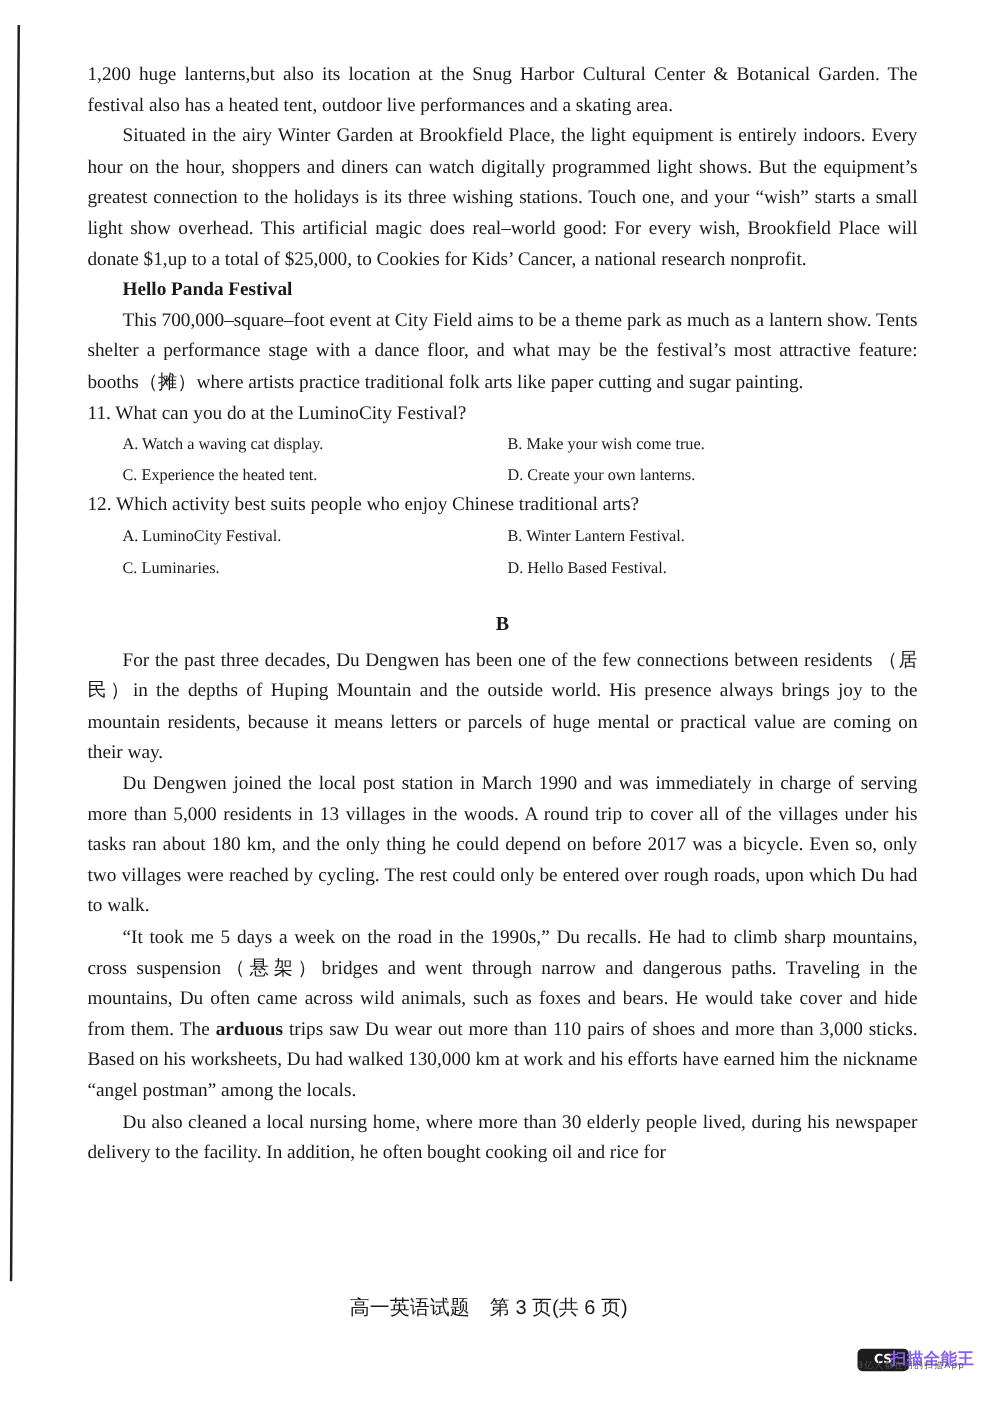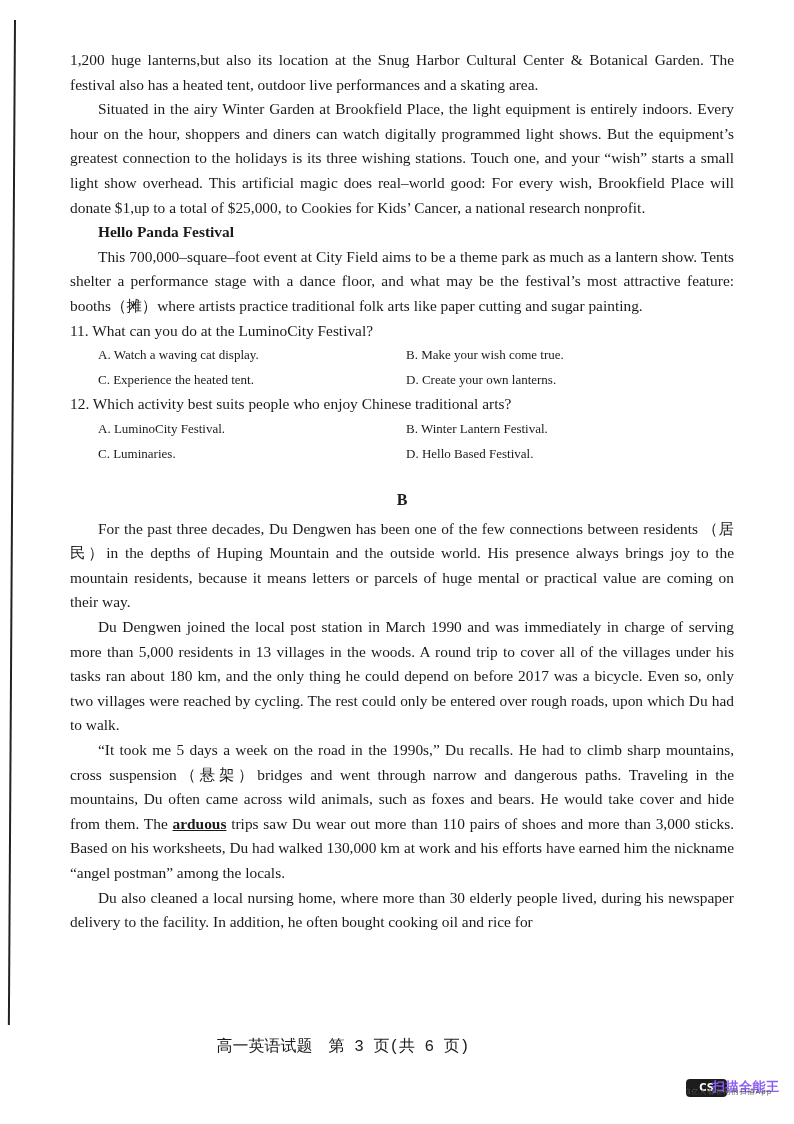--- a/index.html
+++ b/index.html
@@ -9,23 +9,23 @@
                  background: #222; transform: rotate(0.35deg); transform-origin: top left; }
   .page { position: absolute; left: 70px; top: 48px; width: 664px; }
   .p { font-size: 15.4px; line-height: 24.6px; margin: 0; text-align: justify; text-align-last: auto; }
   .indent { text-indent: 28px; }
   .heading { font-weight: bold; font-size: 15.4px; line-height: 24.6px; margin: 0 0 0 28px; }
   .q { font-size: 15.4px; line-height: 24.6px; margin: 0; }
   .opts { display: grid; grid-template-columns: 308px 320px; margin-left: 28px; }
   .opt { font-size: 13px; line-height: 24.6px; }
   .section { text-align: center; font-weight: bold; font-size: 16px; line-height: 24.6px;
              margin: 22px 0 4px 0; }
-  .ul { text-decoration: underline; font-weight: bold; }
+  .ul { font-weight: bold; }
   .footer { position: absolute; top: 1036px; left: 0; width: 686px; text-align: center;
-            font-size: 16px; font-family: Liberation Mono, monospace; }
+            font-size: 16px; font-family: Liberation Sans, sans-serif; padding-left: 48px; }
   .logo { position: absolute; left: 686px; top: 1079px; width: 104px; height: 36px; }
   .logo-box { position: absolute; left: 0; top: 0; width: 41px; height: 18px; background: #1d1d1d;
               border-radius: 4px; color: #fff; font-family: "DejaVu Sans", sans-serif; font-size: 10px;
               font-weight: bold; text-align: center; line-height: 18px; }
   .logo-name { position: absolute; left: 26px; top: -1px; font-family: "DejaVu Sans", sans-serif;
                font-size: 13px; color: #8b5cf6; font-weight: bold; letter-spacing: 0.5px; text-align: center; }
   .logo-tag { position: absolute; left: 0; top: 8px; font-family: "DejaVu Sans", sans-serif;
               font-size: 7px; color: #555; letter-spacing: 1px; white-space: nowrap; }
 </style>
 </head>

